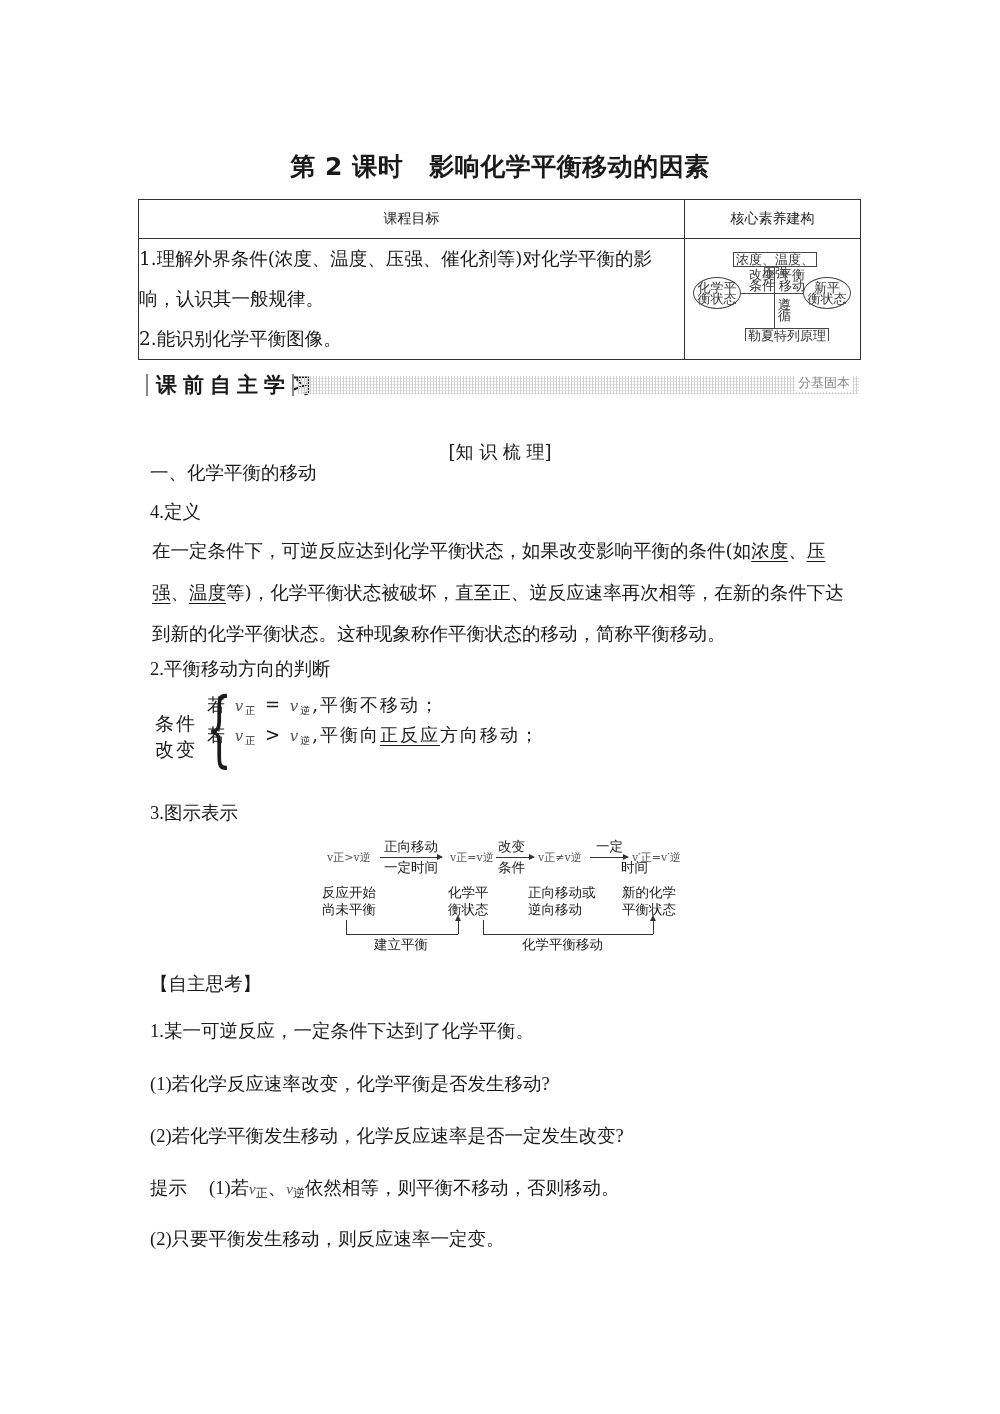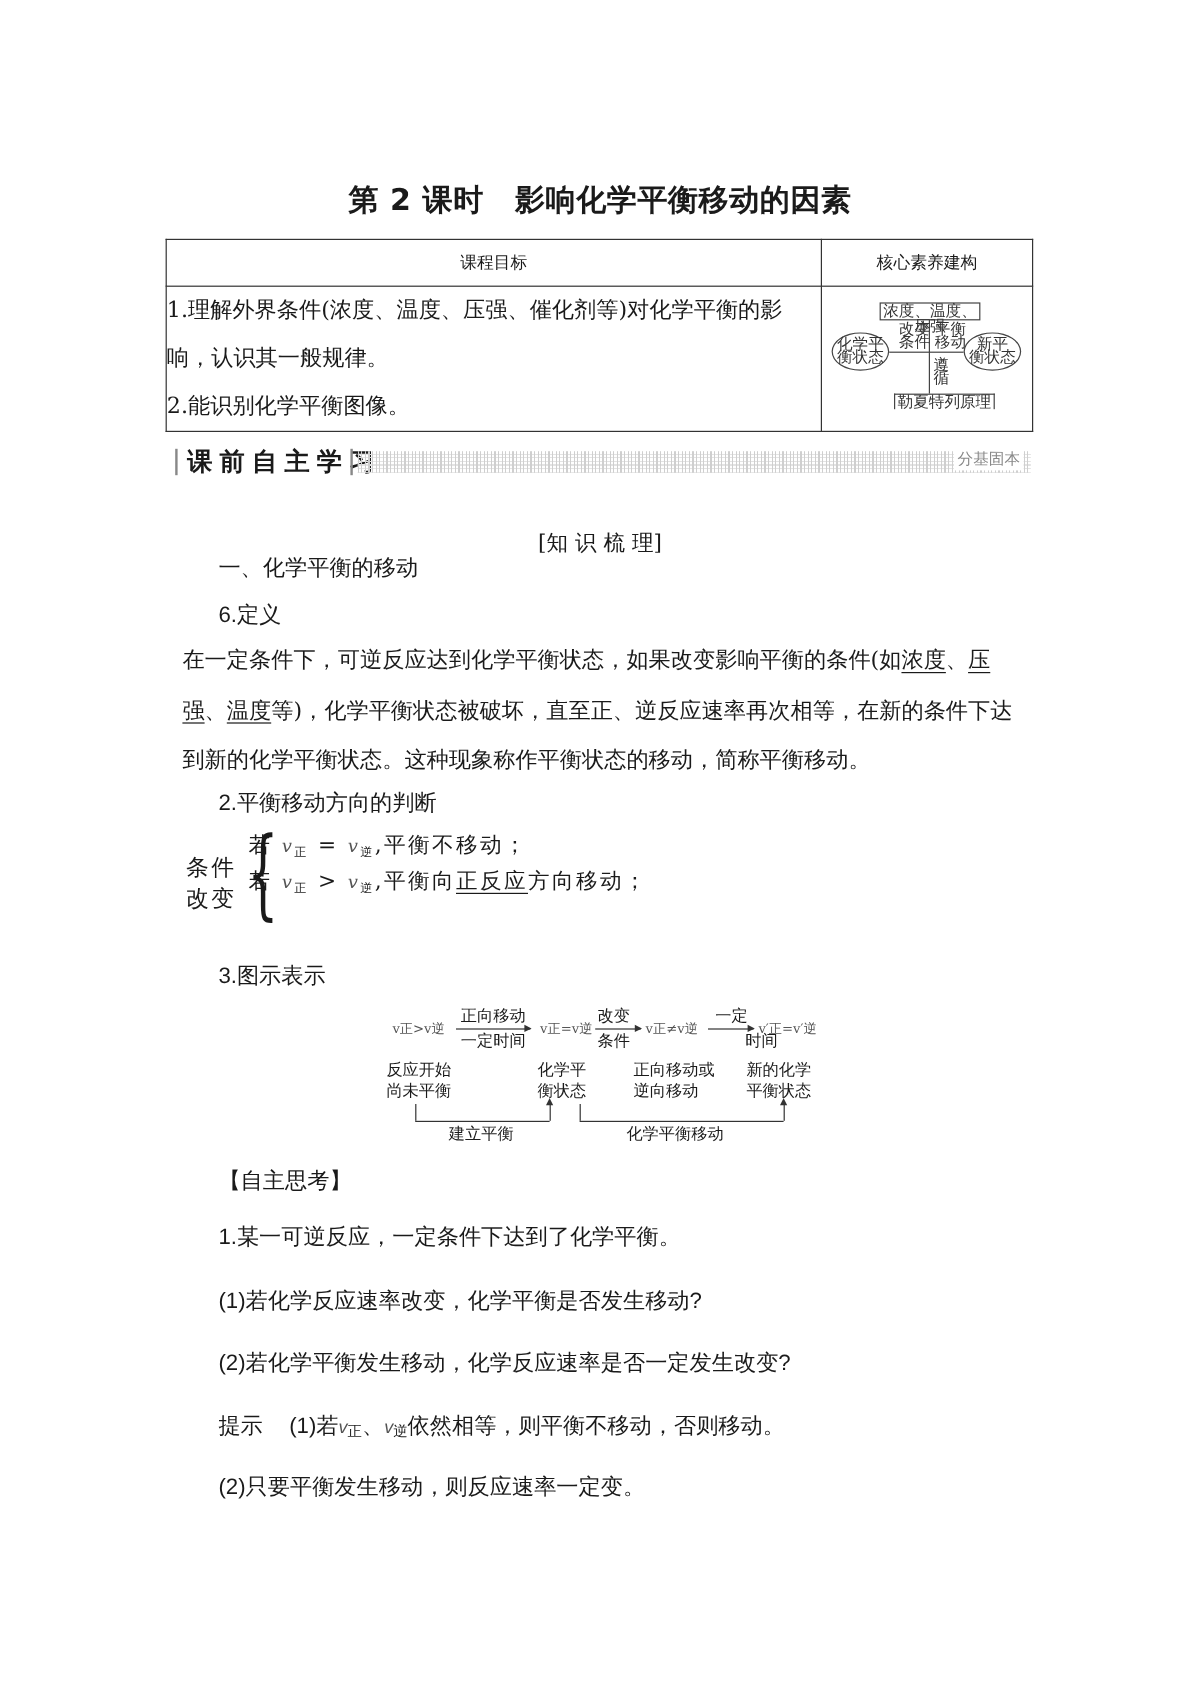--- a/index.html
+++ b/index.html
@@ -22,21 +22,21 @@
   .band .label { position:absolute; left:10px; top:0; font-size:21px; font-weight:bold; letter-spacing:6px;
                  font-family:"DejaVu Sans","Liberation Sans",sans-serif; }
   .band .bar2 { position:absolute; left:146px; top:3px; width:2px; height:22px; background:#888; }
   .band .dots { position:absolute; left:152px; top:5px; right:0; height:18px;
                 background-image: repeating-linear-gradient(90deg,#cfcfcf 0 1px,transparent 1px 3px),
                                   repeating-linear-gradient(0deg,#e3e3e3 0 1px,transparent 1px 3px); }
   .band .tag { position:absolute; right:6px; top:3px; font-size:13px; color:#888; background:#fff; padding:0 3px;
                font-family:"DejaVu Sans","Liberation Sans",sans-serif; }
 
   .center { left:0; width:1000px; text-align:center;margin-top:20px; }
-  .sec { font-size:18.5px; font-family:Liberation Sans, sans-serif;margin-left:32px; }
+  .sec { font-size:18.5px; font-family:Liberation Serif, serif; }
   .para { left:152px; width:710px; font-size:18.5px; line-height:41.5px; }
   .u { text-decoration:underline; text-underline-offset:4px; }
 
   .brace-block { left:155px; top:690px; width:400px; height:100px; font-size:18px; }
   .brace-block .lbl { position:absolute; left:0; top:20px; line-height:26px; font-size:19px; letter-spacing:2px; }
   .brace-block .brace { position:absolute; left:38px; top:-2px; font-size:82px; line-height:82px; font-weight:100; transform:scaleX(0.5); }
   .brace-block .rows { position:absolute; left:52px; top:0; }
   .brace-block .row { height:30px; line-height:30px; white-space:nowrap; letter-spacing:2px; }
   .v { font-style:italic; font-size:15px; color:#555; }
   .sub { font-size:10px; vertical-align:-3px; font-style:normal; }
@@ -110,21 +110,21 @@
   <div class="bar1"></div>
   <div class="label">课前自主学习</div>
   <div class="bar2"></div>
   <div class="dots"></div>
   <div class="tag">分基固本</div>
 </div>
 
 <div class="abs center" style="top:420px;font-size:18px;">[知 识 梳 理]</div>
 
 <div class="abs sec" style="left:150px;top:460px;">一、化学平衡的移动</div>
-<div class="abs sec" style="left:150px;top:499px;">6.定义</div>
+<div class="abs sec" style="left:150px;top:499px;">4.定义</div>
 
 <div class="abs para" style="top:530px;"><span>在一定条件下，可逆反应达到化学平衡状态，如果改变影响平衡的条件(如</span><span class="u">浓度</span><span>、</span><span class="u">压强</span><span>、</span><span class="u">温度</span><span>等)，化学平衡状态被破坏，直至正、逆反应速率再次相等，在新的条件下达到新的化学平衡状态。这种现象称作平衡状态的移动，简称平衡移动。</span></div>
 
 <div class="abs sec" style="left:150px;top:656px;">2.平衡移动方向的判断</div>
 
 <div class="abs brace-block">
   <div class="lbl">
       <div>条件</div>
       <div>改变</div>
     </div>

